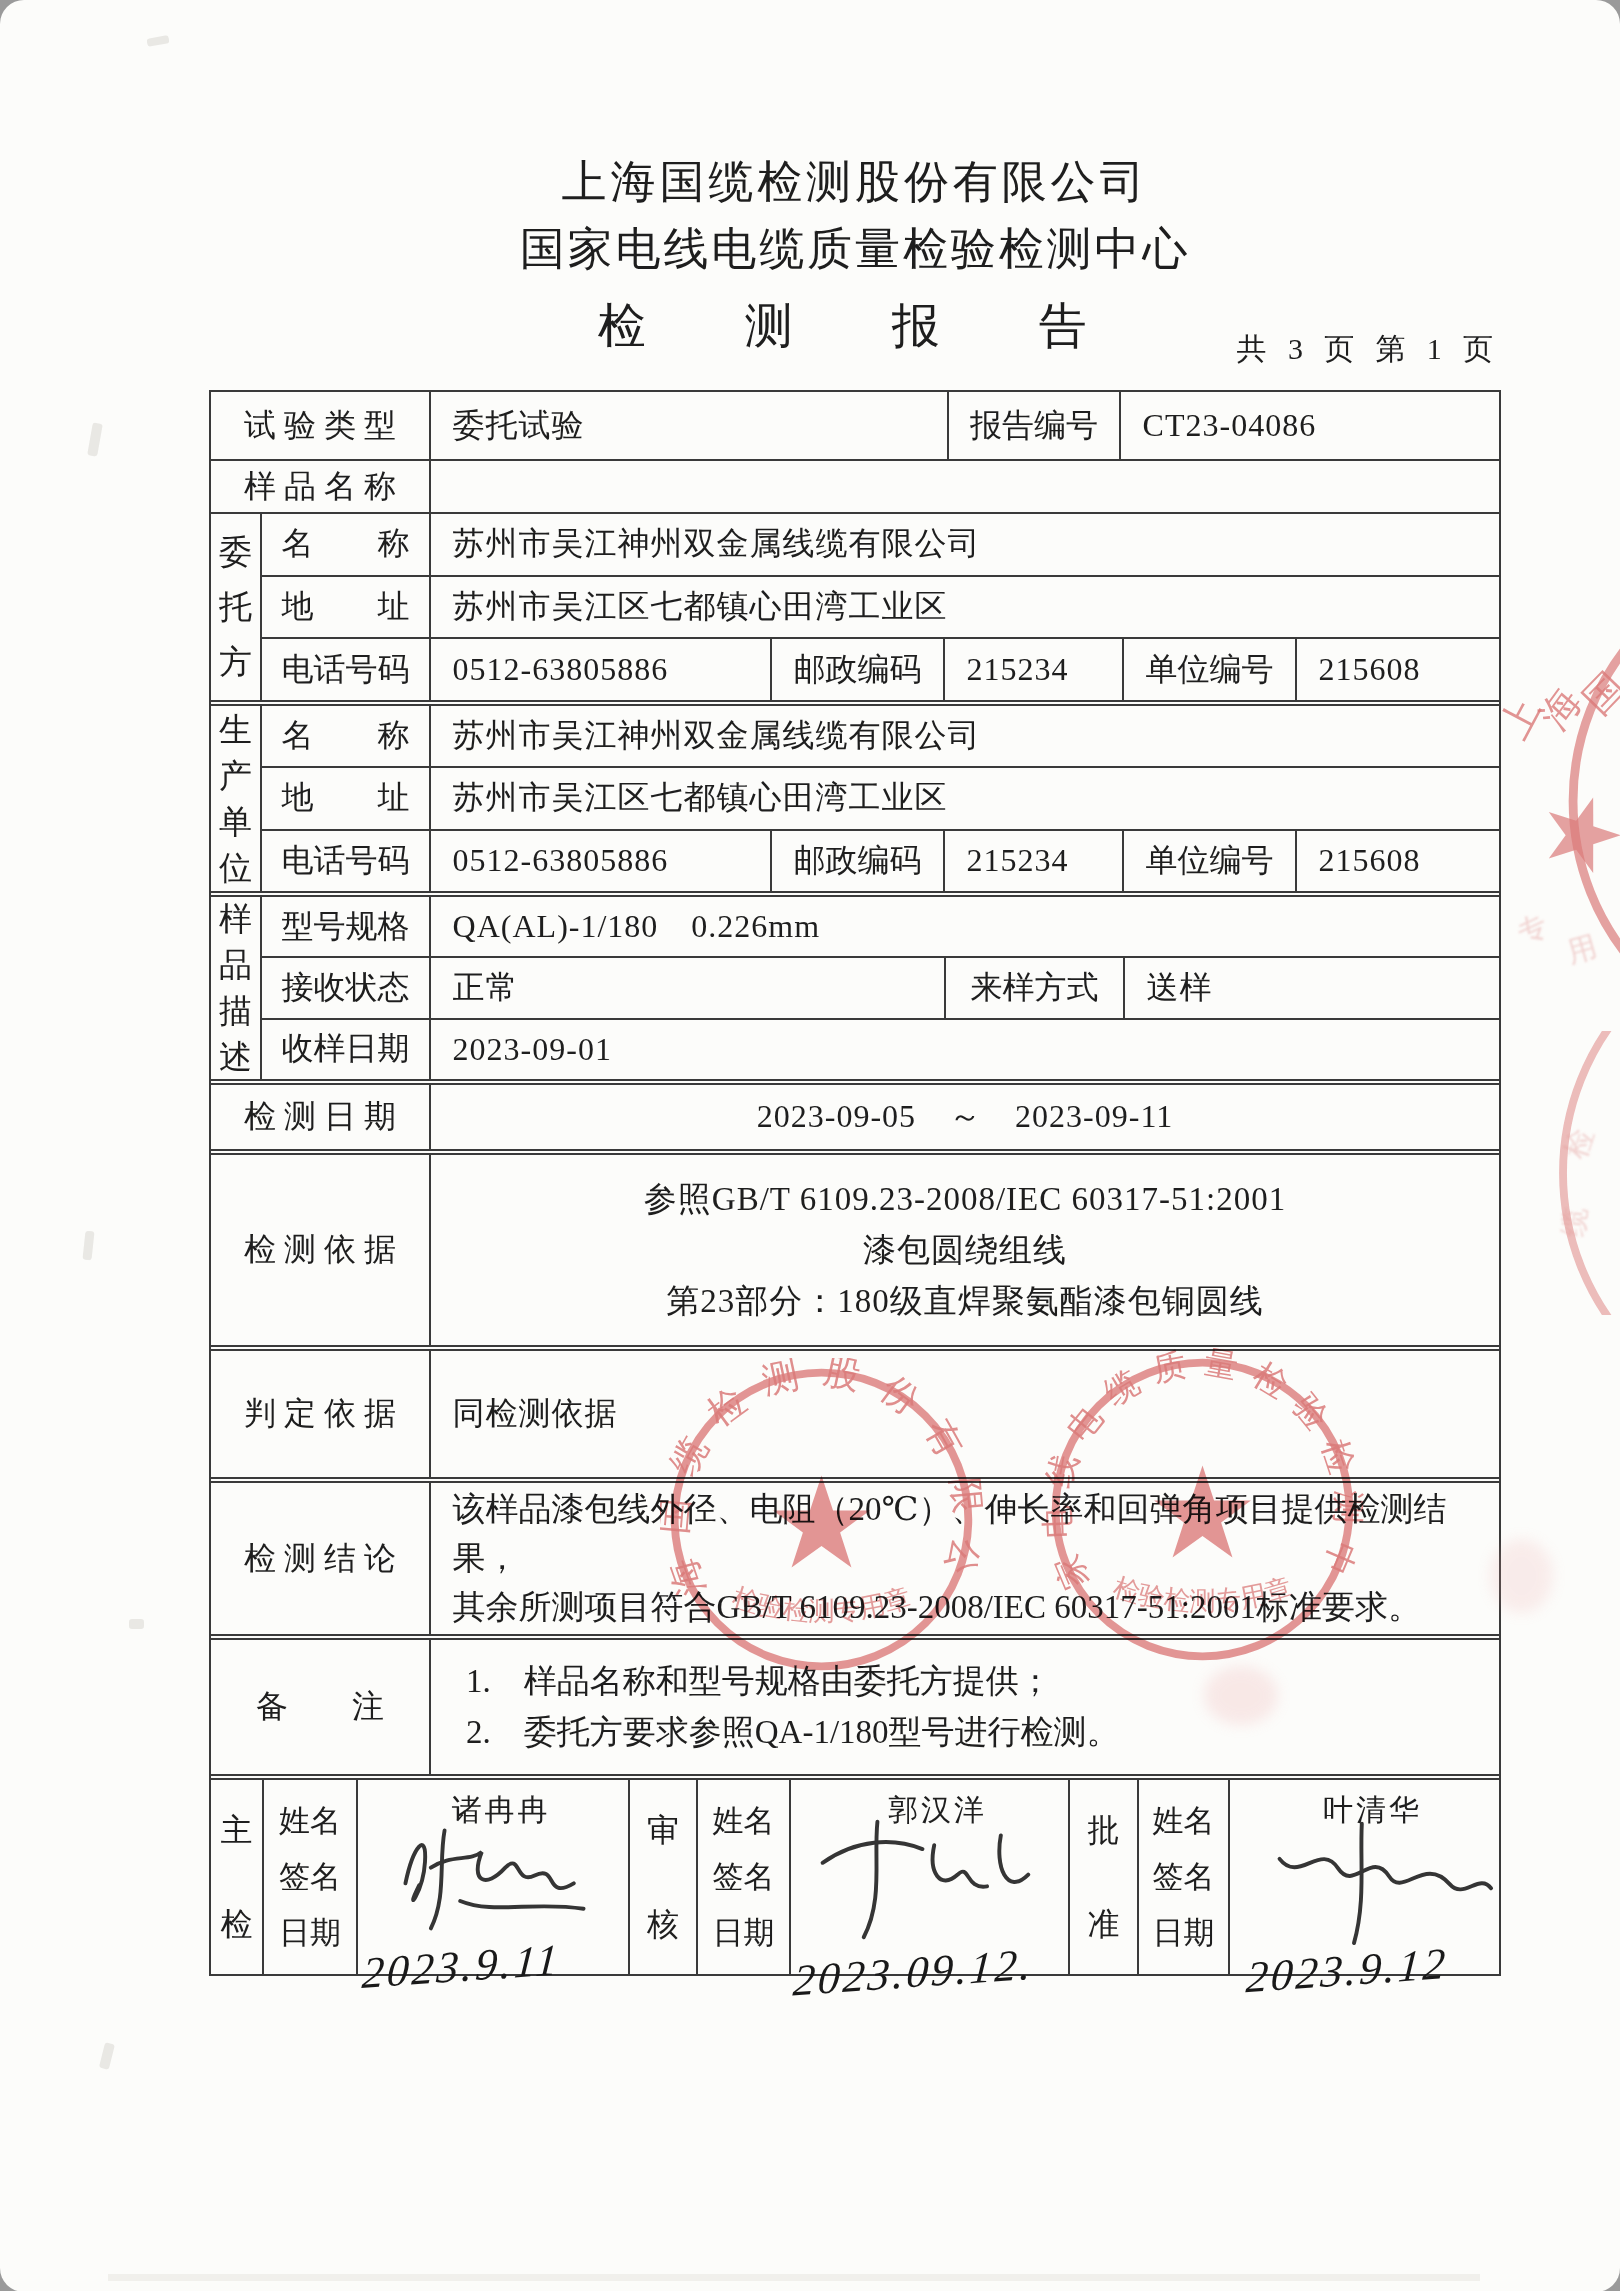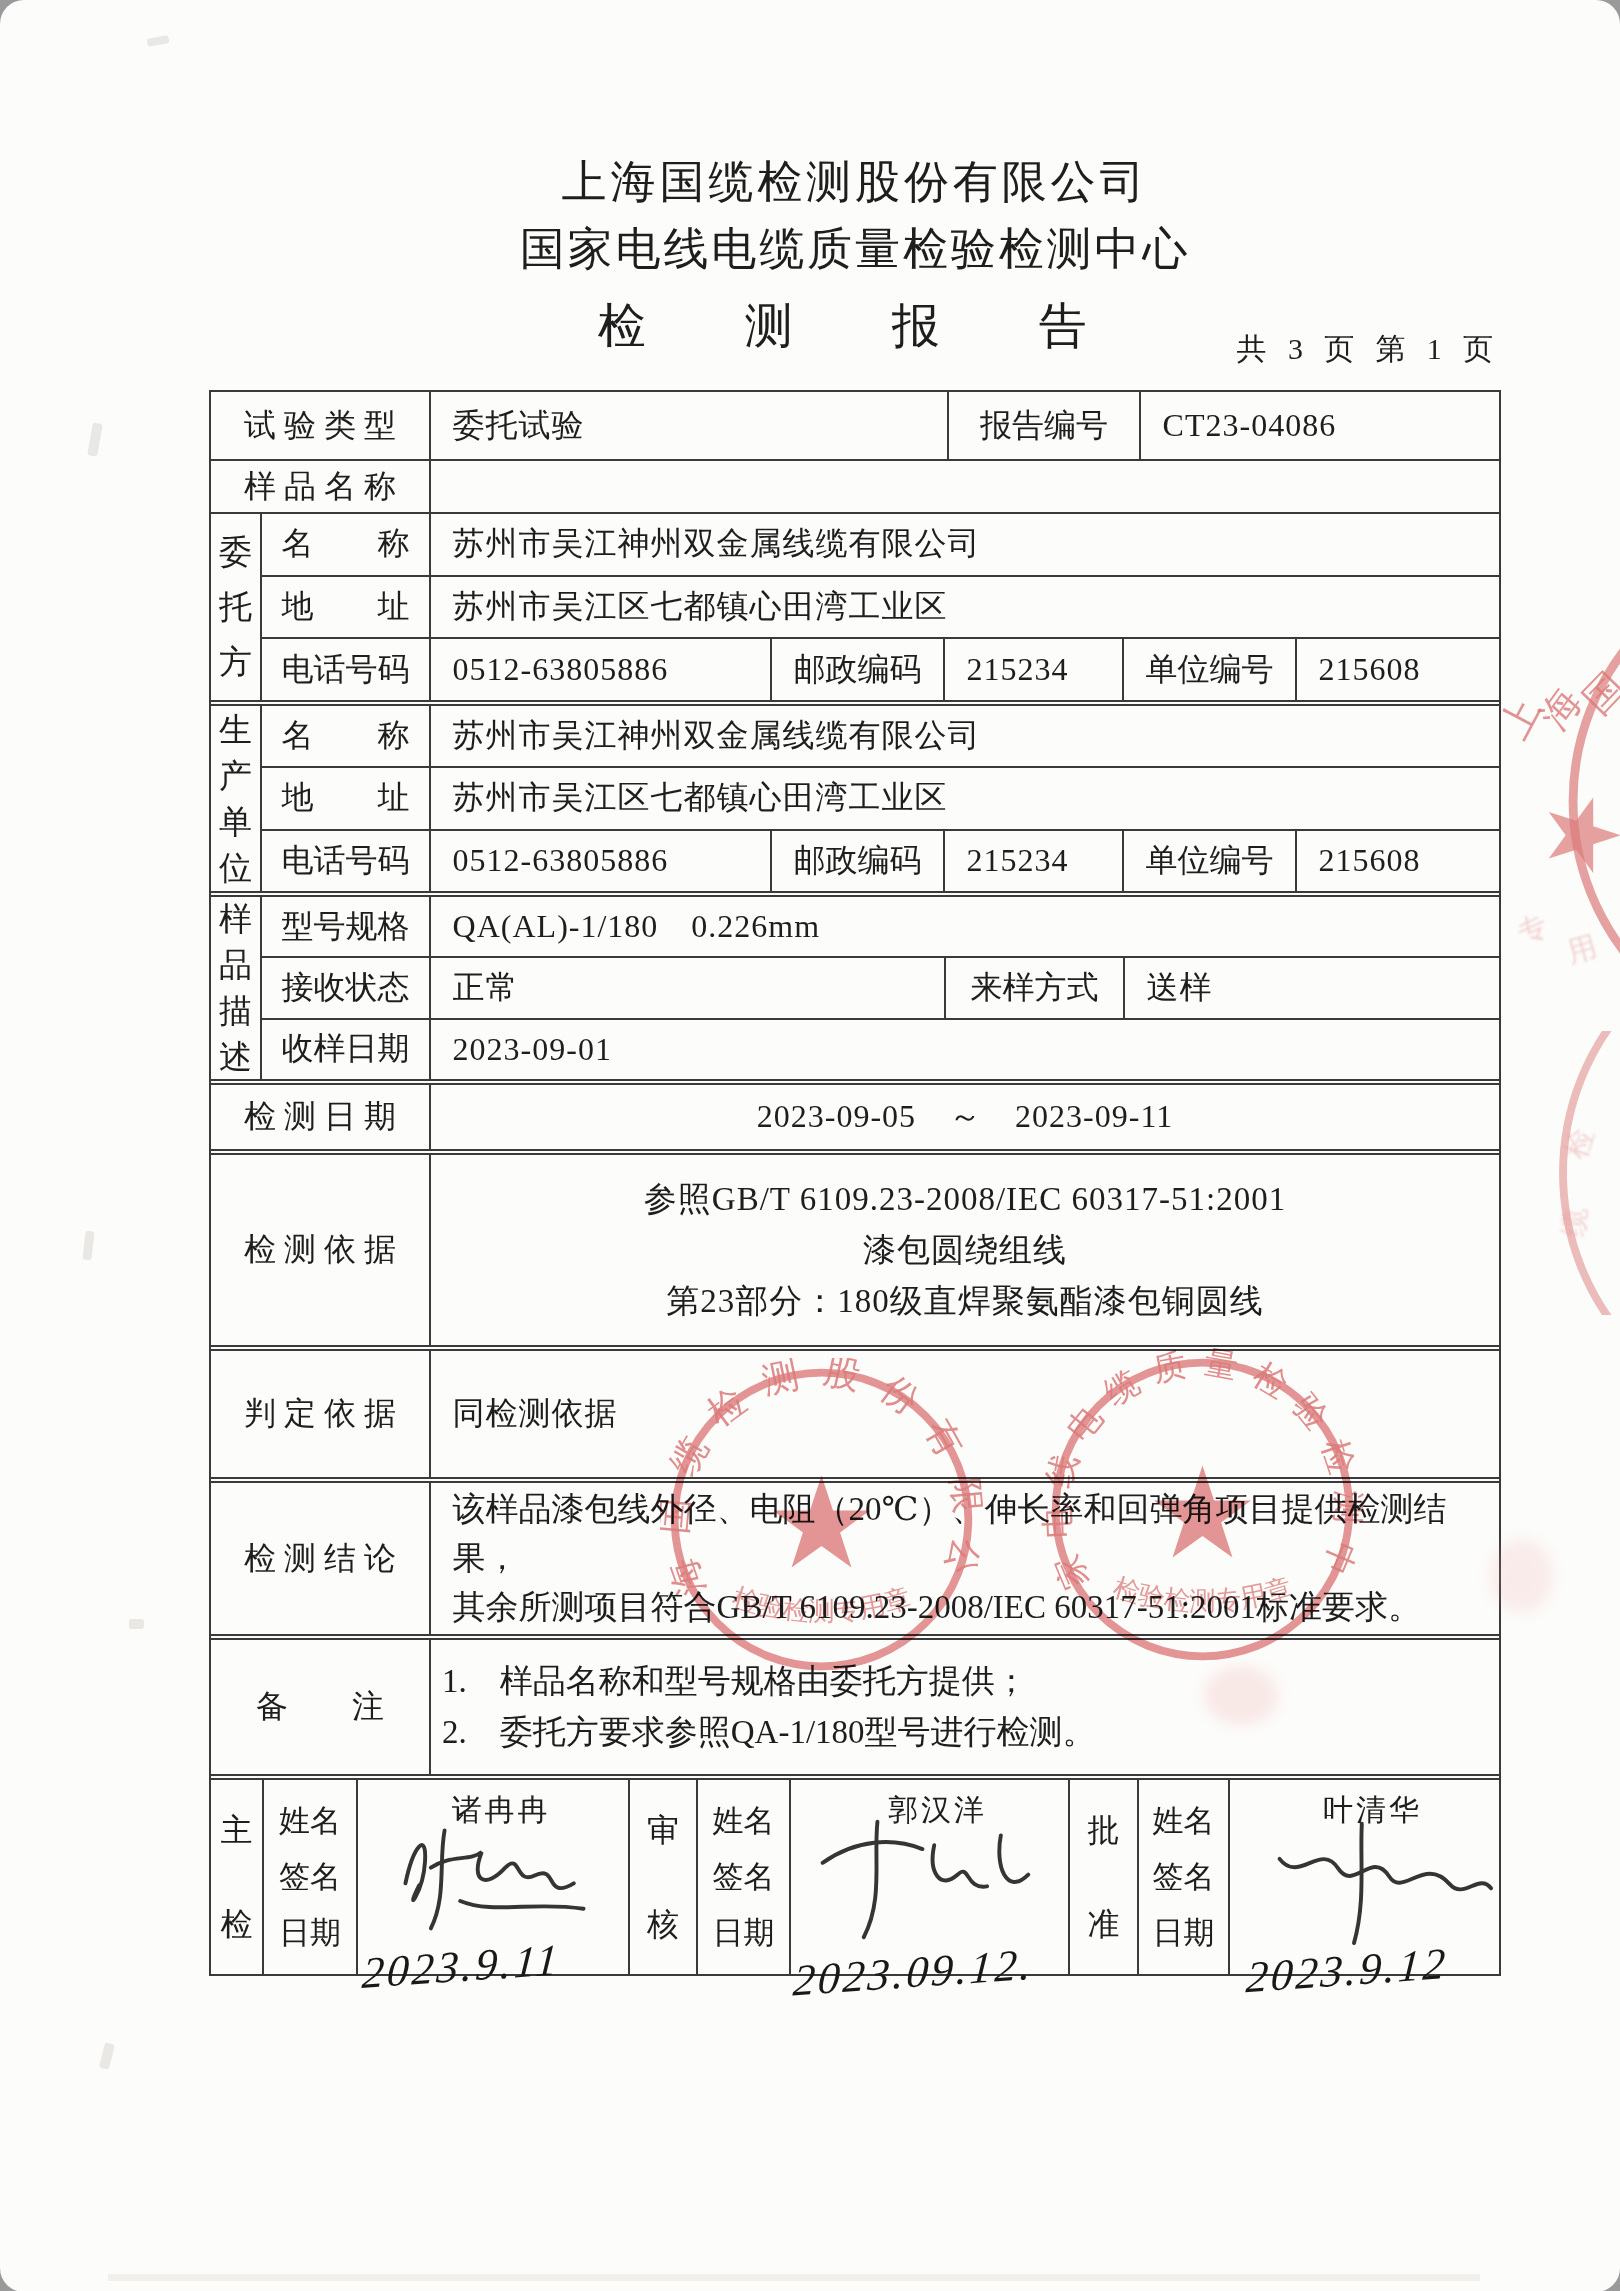--- a/index.html
+++ b/index.html
@@ -30,21 +30,21 @@
   .vlab.g4{line-height:46px;}
   .ginner{flex:1; display:flex; flex-direction:column;}
   .irow{flex:1; display:flex; box-sizing:border-box; border-top:2px solid #3a3a3a;}
   .irow.first{border-top:none;}
   .w-lblfull{width:220px;} .w-lbl{width:169px;}
   .center-val{flex:1; justify-content:center; font-size:32px; letter-spacing:1px;}
   .basis-lines{flex:1; text-align:center; font-size:33px; line-height:51px; letter-spacing:1px;}
   .basis-lines span{display:block;}
   .concl{flex:1; padding-left:21.6px; font-size:33px; line-height:49px;}
   .concl span{display:block;}
-  .rem{flex:1; padding-left:11px; font-size:33px; line-height:51px;}
+  .rem{flex:1; padding-left:35px; font-size:33px; line-height:51px;}
   .rem span{display:block;}
   
   .sigrole{justify-content:center; font-size:32px; white-space:pre-line; text-align:center; line-height:94px;}
   .siglabels{flex-direction:column; justify-content:space-evenly; align-items:center; font-size:31px; padding:5.9px 0; display:flex;}
   .siglabels span{display:block;font-family:Liberation Mono, monospace;}
   .sigcell{position:relative;}
   .signame{position:absolute; top:9.8px; left:0; width:100%; text-align:center; font-size:30px; letter-spacing:2.9px;margin-left:8px;}
   .sigscribble{position:absolute; overflow:visible;}
   .sigdate{position:absolute; font-size:44px; font-style:italic; white-space:nowrap;
            transform:rotate(-4deg) skewX(-8deg); letter-spacing:2.9px; color:#191919;}
@@ -67,21 +67,21 @@
     <div class="l2">国家电线电缆质量检验检测中心</div>
     <div class="l3">检　测　报　告</div>
   </div>
   <div class="pageinfo">共 3 页 第 1 页</div>
 
   <div class="tbl">
 
     <div class="row first" style="height:67px">
       <div class="c lbl w-lblfull">试 验 类 型</div>
       <div class="c val" style="width:518px">委托试验</div>
-      <div class="c lbl" style="width:192px">报告编号</div>
+      <div class="c lbl" style="width:172px">报告编号</div>
       <div class="c val last" style="flex:1">CT23-04086</div>
     </div>
 
     <div class="row" style="height:53px">
       <div class="c lbl w-lblfull">样 品 名 称</div>
     </div>
 
     <div class="row" style="height:188px">
       <div class="c gcol">
           <span class="vlab">委

